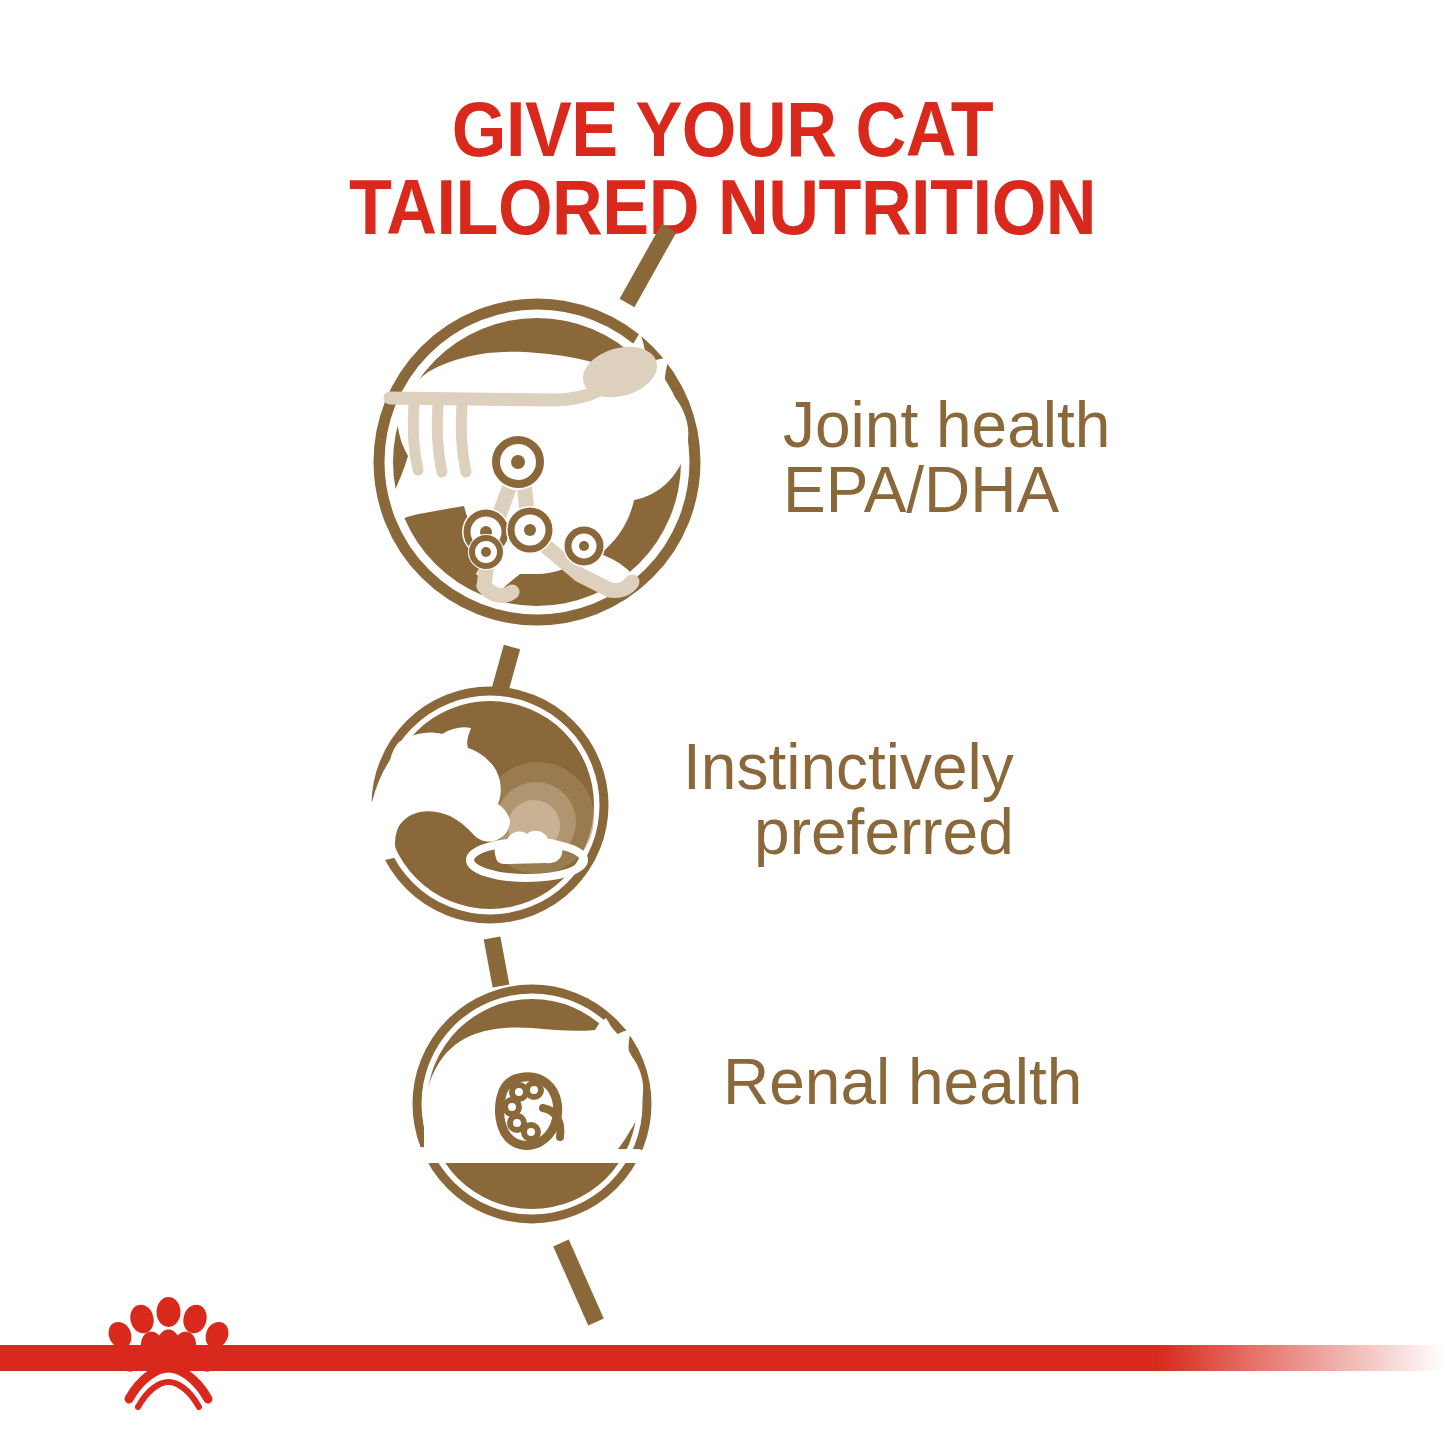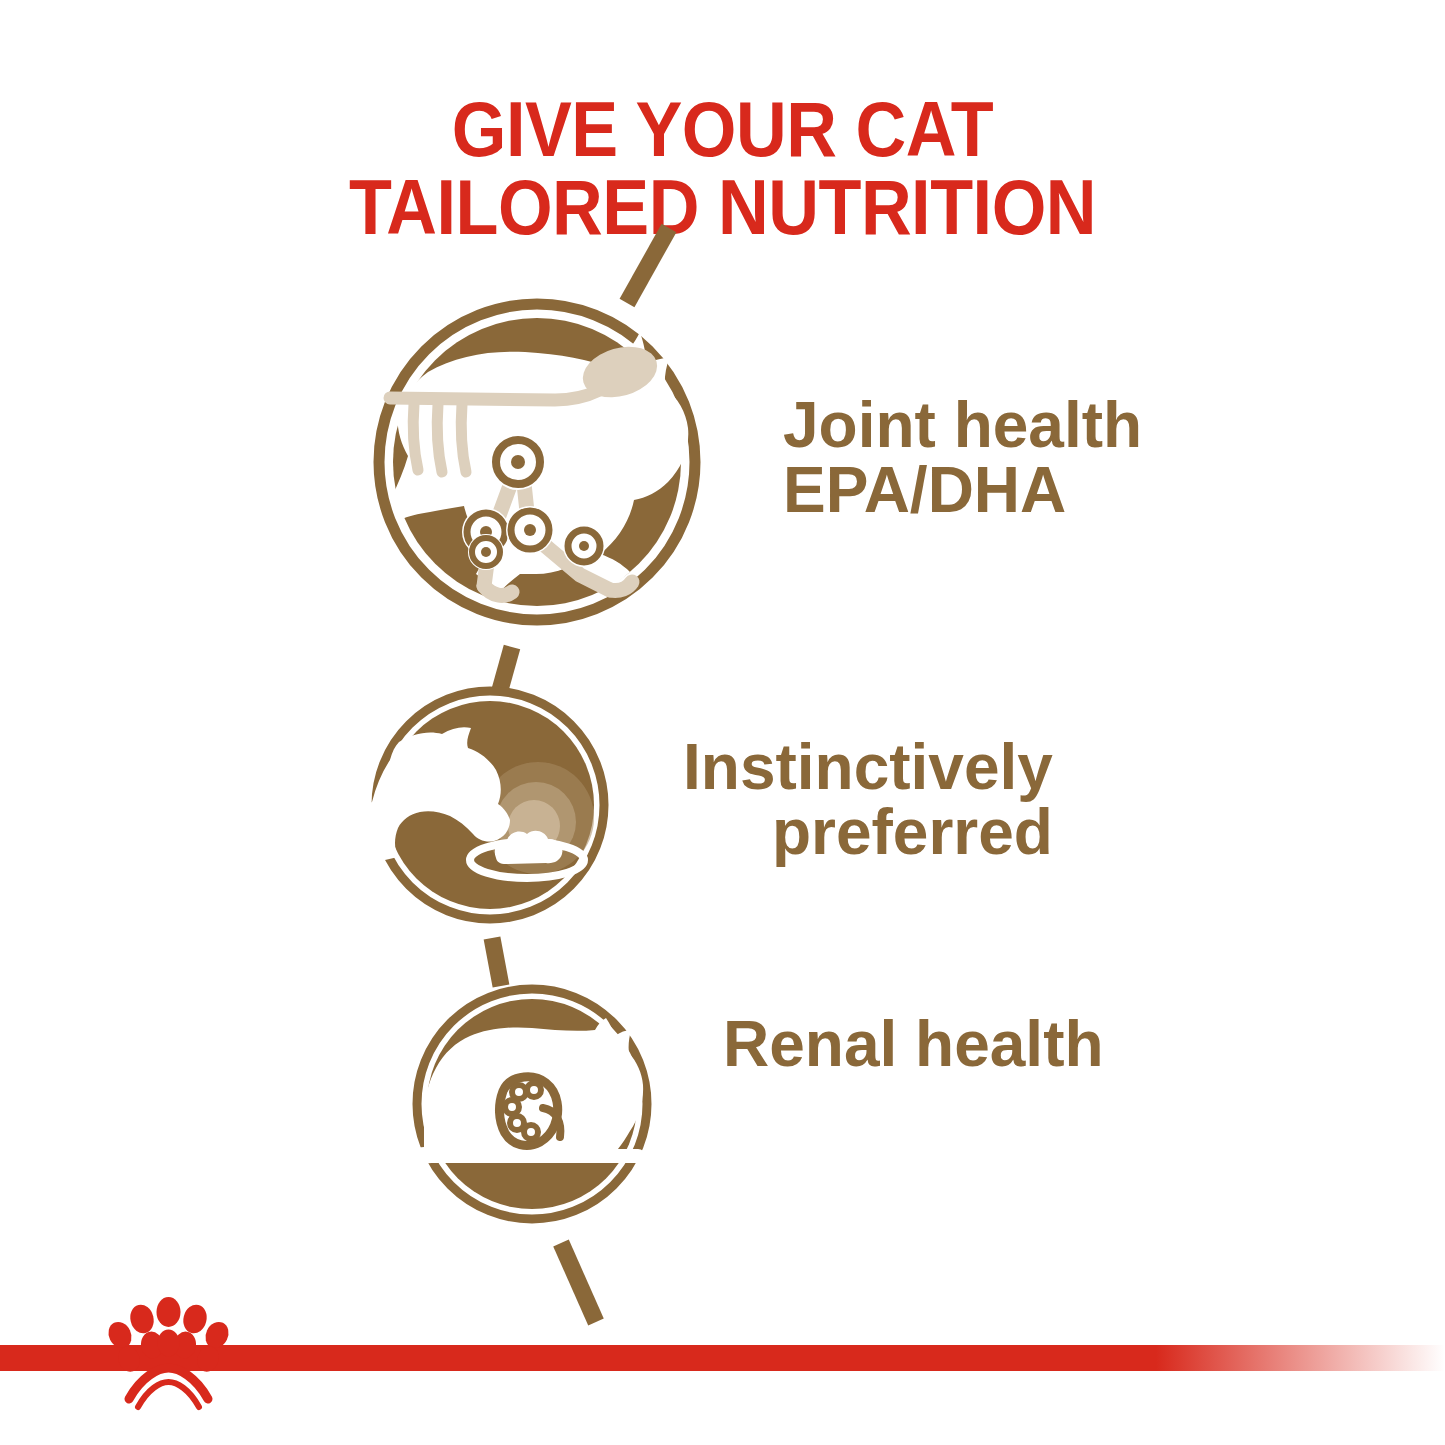--- a/index.html
+++ b/index.html
@@ -47,38 +47,38 @@
     top: 0;
     width: 1445px;
     height: 1445px;
   }
 
   
   .label {
     position: absolute;
     color: #8A6839;
     font-family: "Liberation Sans", sans-serif;
-    font-weight: 700;
+    font-weight: 400;
     line-height: 1.02;
     white-space: pre-line;
   }
   .label-1 {
     left: 783px;
     top: 393px;
     font-size: 64px;
   }
   .label-2 {
     left: 683px;
     top: 735px;
     font-size: 64px;
     text-align: right;
   }
   .label-3 {
     left: 723px;
-    top: 1012px;
+    top: 1050px;
     font-size: 64px;
   }
 
   
   .footer {
     position: absolute;
     left: 0;
     bottom: 0;
     width: 1445px;
     height: 150px;

